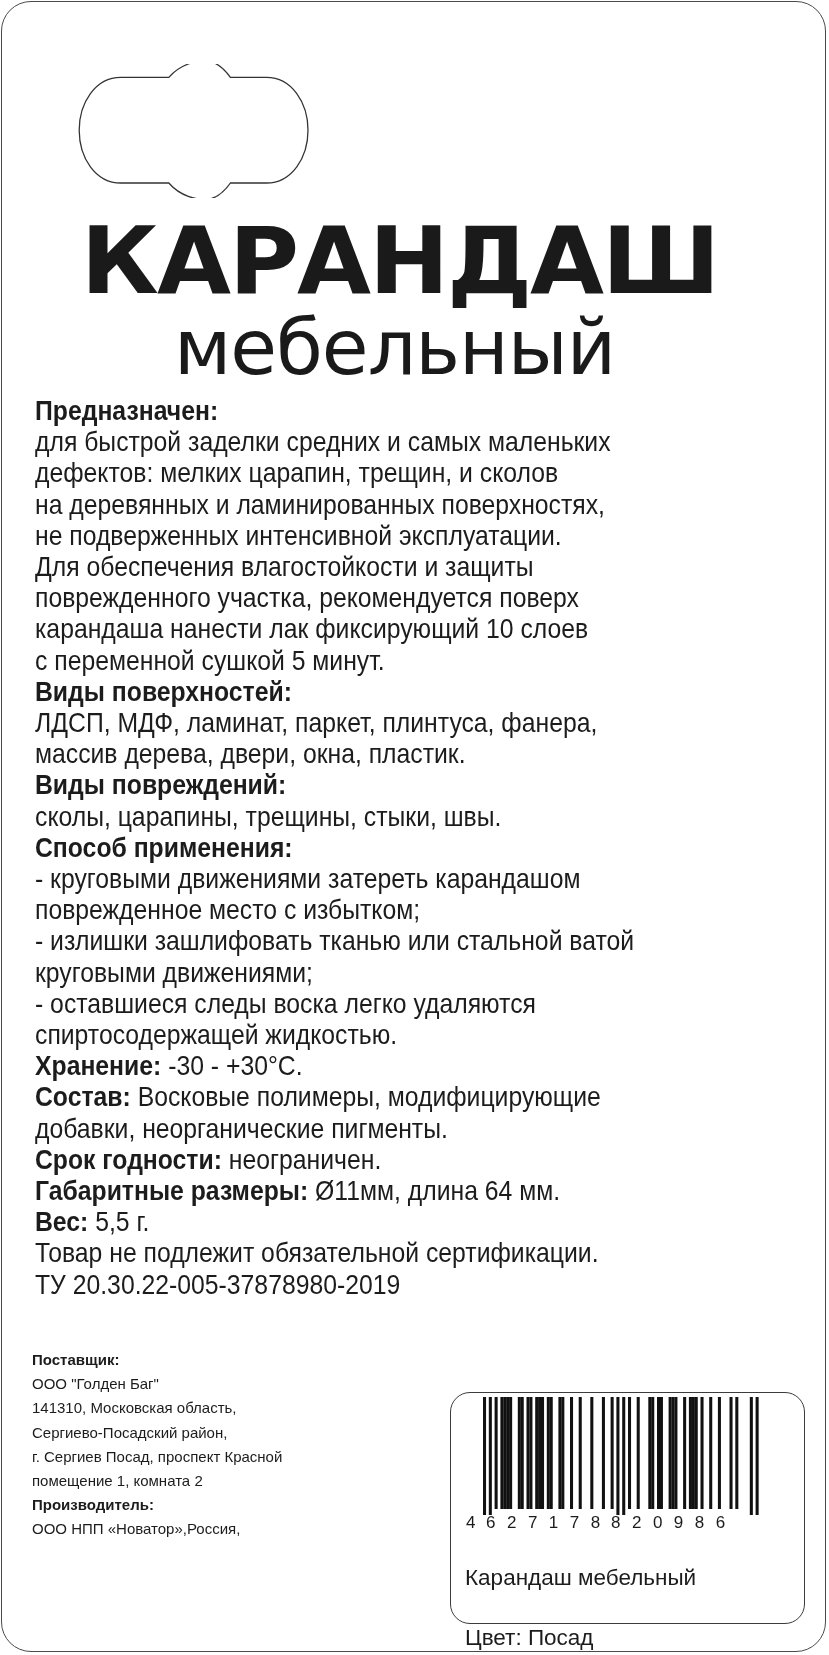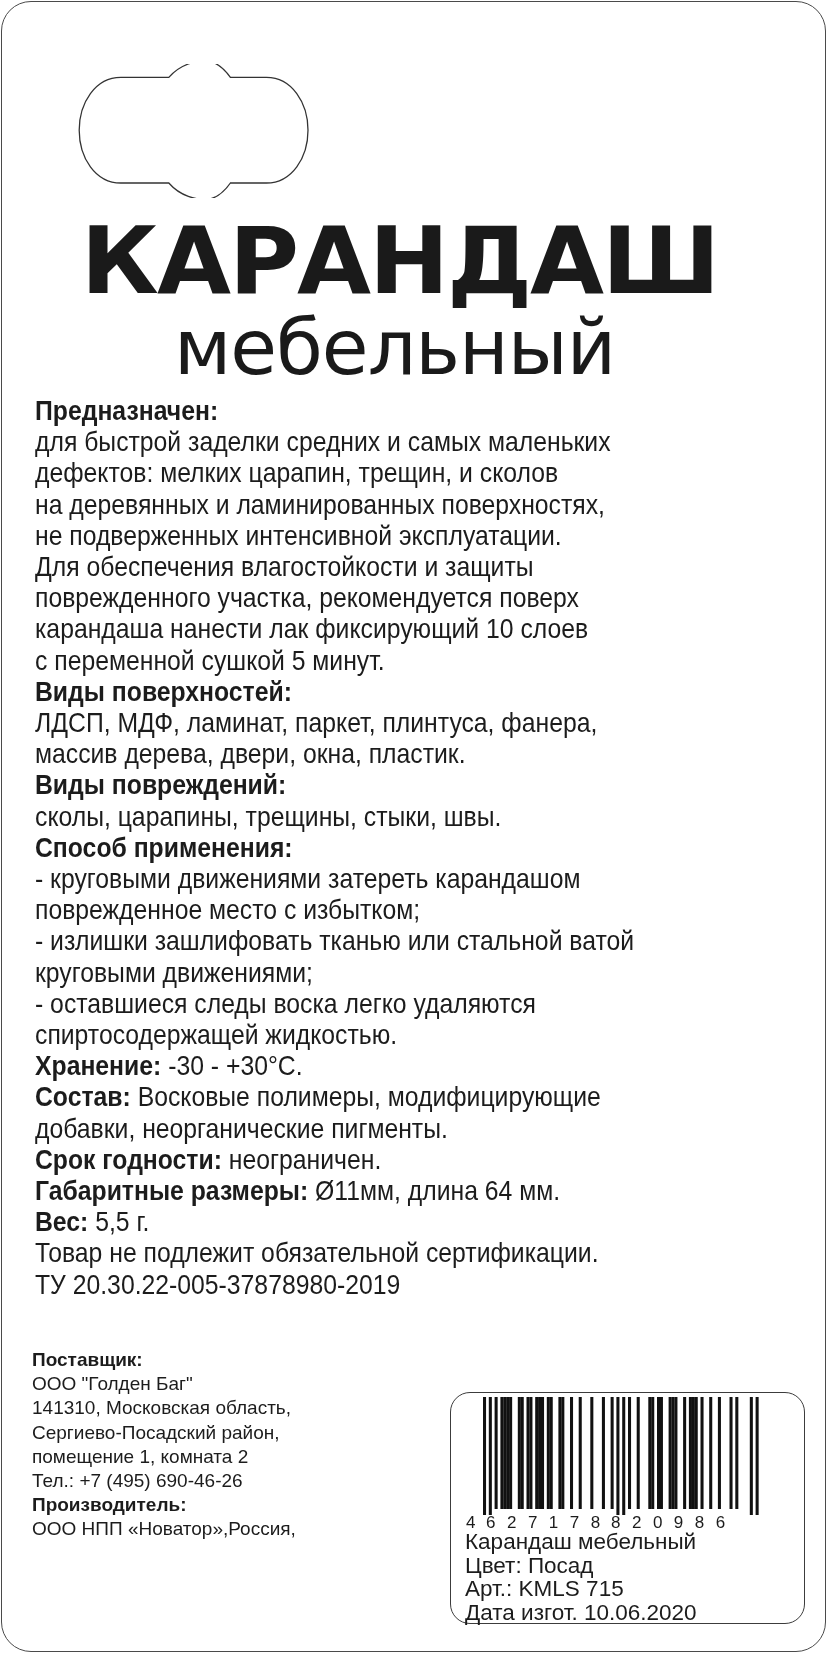--- a/index.html
+++ b/index.html
@@ -24,39 +24,39 @@
   }
   .body-text {
     position: absolute; left: 35px; top: 395px; width: 760px;
     font-family: "Liberation Sans", sans-serif; font-size: 27.5px; line-height: 31.2px;
     color: #1c1c1c; transform: scaleX(0.9); transform-origin: left top;
   }
   .body-text .line { white-space: nowrap; }
   .body-text b { font-weight: bold; }
   .supplier {
     position: absolute; left: 32px; top: 1348px; width: 420px;
-    font-family: "Liberation Sans", sans-serif; font-size: 19px; line-height: 24.2px; color: #1c1c1c;
+    font-family: "Liberation Sans", sans-serif; font-size: 15px; line-height: 24.2px; color: #1c1c1c;
   }
   .supplier .line { white-space: nowrap; }
   .supplier b { font-weight: bold; }
   .label-box {
     position: absolute; left: 450px; top: 1392px; width: 355px; height: 232px;
     border: 1.5px solid #3c3c3c; border-radius: 20px; box-sizing: border-box; background: #fff;
   }
   .barcode { position: absolute; left: 483px; top: 1397px; }
   .barcode svg { display: block; }
   .barcode-digits {
     position: absolute; top: 1514px; font-family: "Liberation Sans", sans-serif;
     font-size: 17px; line-height: 17px; color: #1c1c1c;
   }
   .label-text {
     position: absolute; left: 465px; top: 1530px; width: 330px;
     font-family: "Liberation Sans", sans-serif; font-size: 22.5px; line-height: 23.5px; color: #1c1c1c;
   }
-  .label-text .line { white-space: nowrap; }
+  .label-text .line { white-space: nowrap; margin-top: 36px; }
 </style>
 </head>
 <body>
 
 <div class="card"></div>
 
 <div class="hang-hole">
   <svg width="242" height="134" viewBox="0 0 242 134">
     <path d="M 66 18 L 126 18 C 140 2, 160 -4, 177 -2 C 186 0, 196 8, 203 18 L 248 18 C 280 18, 300 50, 300 84 C 300 118, 280 150, 248 150 L 203 150 C 196 160, 186 168, 177 170 C 160 172, 140 166, 126 150 L 66 150 C 34 150, 14 118, 14 84 C 14 50, 34 18, 66 18 Z" transform="translate(-6,-1) scale(0.8)" fill="none" stroke="#333" stroke-width="1.6"></path>
   </svg>
@@ -95,22 +95,22 @@
     <div class="line"><b>Вес:</b><span style="white-space: pre;"> 5,5 г.</span></div>
     <div class="line"><span style="white-space: pre;">Товар не подлежит обязательной сертификации.</span></div>
     <div class="line"><span style="white-space: pre;">ТУ 20.30.22-005-37878980-2019</span></div>
   </div>
 
 <div class="supplier" id="supp">
     <div class="line"><b>Поставщик:</b></div>
     <div class="line"><span style="white-space: pre;">ООО "Голден Баг"</span></div>
     <div class="line"><span style="white-space: pre;">141310, Московская область,</span></div>
     <div class="line"><span style="white-space: pre; text-align: right;">Сергиево-Посадский район,</span></div>
+    <div class="line"><span style="white-space: pre;">г. Сергиев Посад, проспект Красной</span></div>
     <div class="line"><span style="white-space: pre;">помещение 1, комната 2</span></div>
-    <div class="line"><span style="white-space: pre;">Тел.: +7 (495) 690-46-26</span></div>
     <div class="line"><b>Производитель:</b></div>
     <div class="line"><span style="white-space: pre; margin-top: 21px;">ООО НПП «Новатор»,Россия,</span></div>
   </div>
 
 <div class="label-box"></div>
 <div class="barcode">
   <svg id="barcode-svg" width="290" height="118" viewBox="0 0 290 118">
       <rect x="0.00" y="0" width="3.05" height="118" fill="#111"></rect>
       <rect x="5.80" y="0" width="3.05" height="118" fill="#111"></rect>
       <rect x="11.60" y="0" width="3.05" height="112" fill="#111"></rect>

